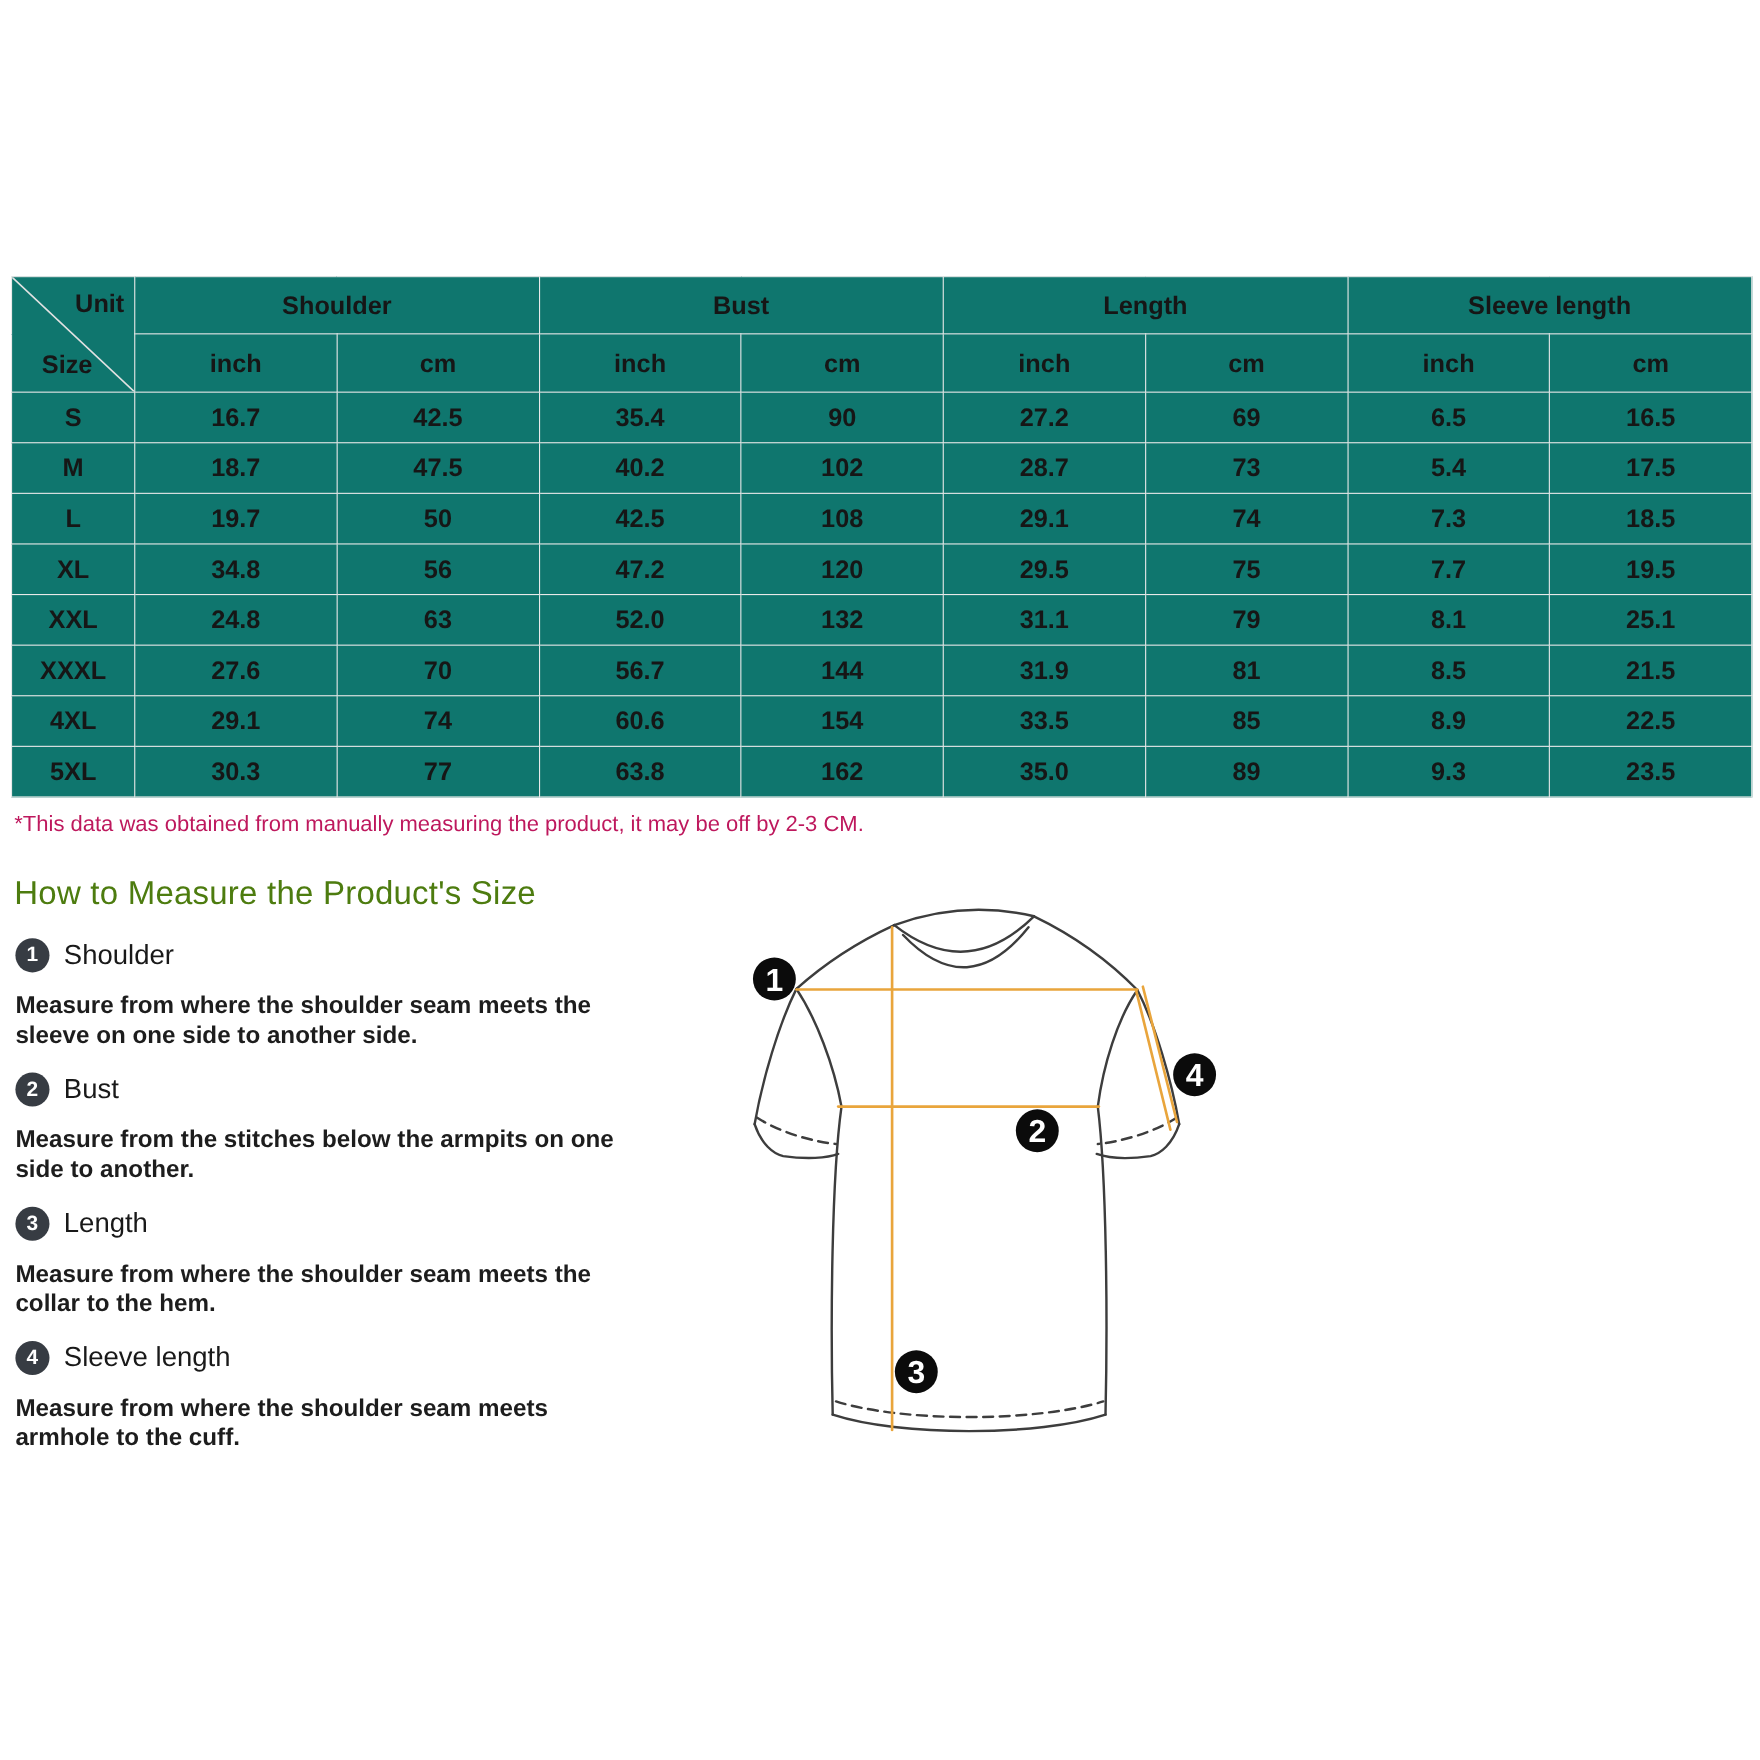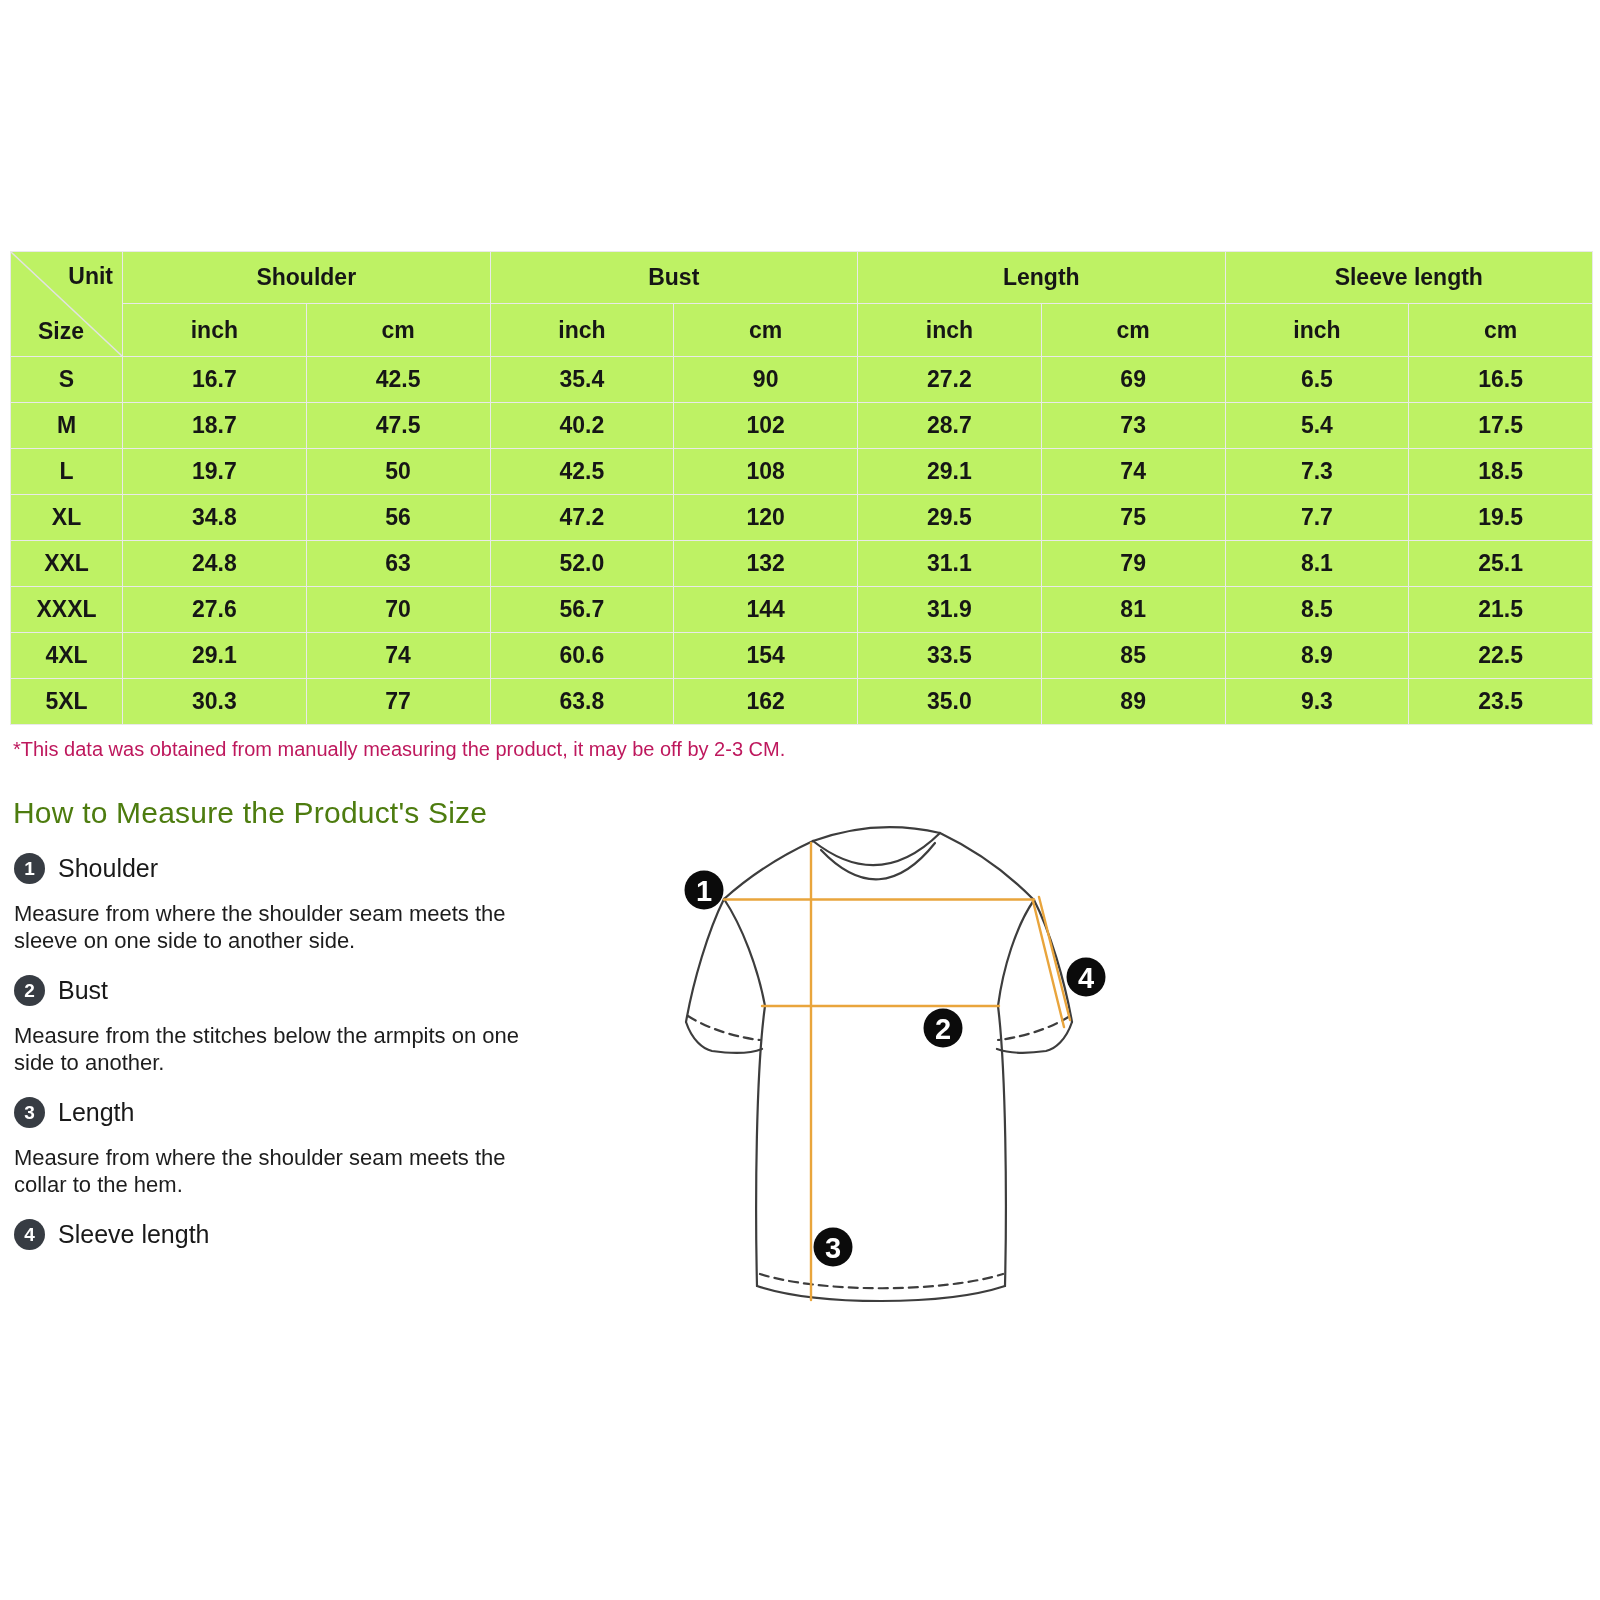--- a/index.html
+++ b/index.html
@@ -4,21 +4,21 @@
 <style>
   html,body{margin:0;padding:0;background:#ffffff;}
   body{
     width:1600px;height:1600px;position:relative;overflow:hidden;
     font-family:"Liberation Sans","DejaVu Sans",sans-serif;color:#1a1a1a;
   }
   
   .size-table{
     border-collapse:collapse;table-layout:fixed;
     width:1582px;margin:251px 0 0 10px;
-    background:#bef264;
+    background:#0f766e;
     padding-left:27px;
   }
   .size-table th,.size-table td{
     border:1px solid #e9e9e9;
     font-weight:700;font-size:23px;color:#161616;
     text-align:center;vertical-align:middle;padding:0;
   }
   .size-table tr.group-row th{height:51px;}
   .size-table tr.unit-row th{height:52px;}
   .size-table tbody td{height:45px;}
@@ -36,21 +36,21 @@
   }
   .guide-item{display:flex;align-items:center;gap:13px;height:32px;margin:20px 0 0 1px;}
   .guide-item:first-of-type{margin-top:22px;}
   .num-badge{
     width:31px;height:31px;border-radius:50%;background:#373c43;
     color:#fff;font-size:19px;font-weight:700;line-height:1;
     display:flex;align-items:center;justify-content:center;flex:0 0 auto;
   }
   .guide-title{font-size:25px;font-weight:400;color:#191919;}
   .guide-desc{
-    margin:16px 0 0 1px;font-size:22px;font-weight:400;color:#1d1d1d;line-height:27px;
+    margin:16px 0 0 1px;font-size:22px;font-weight:700;color:#1d1d1d;line-height:27px;
   }
   
   .tshirt-wrap{position:absolute;left:600px;top:780px;width:560px;height:560px;}
   .badge-num{
     font-family:"Liberation Sans","DejaVu Sans",sans-serif;
     font-size:29px;font-weight:700;fill:#ffffff;text-anchor:middle;
   }
 </style>
 </head>
 <body>
@@ -204,20 +204,21 @@
   <div class="guide-item">
     <span class="num-badge">3</span>
     <span class="guide-title">Length</span>
   </div>
   <p class="guide-desc"><span>Measure from where the shoulder seam meets the</span><br><span>collar to the hem.</span></p>
 
   <div class="guide-item">
     <span class="num-badge">4</span>
     <span class="guide-title">Sleeve length</span>
   </div>
+  <p class="guide-desc"><span>Measure from where the shoulder seam meets</span><br><span>armhole to the cuff.</span></p>
 </div>
 
 <div class="tshirt-wrap">
   <svg width="560" height="560" viewBox="600 780 560 560">
 
     <g fill="none" stroke-width="2.2" stroke-linecap="round" stroke-linejoin="round" stroke="#3d3d3d">
       <path d="M813,841 Q876,818 940,833"></path>
       <path d="M813,841 Q879,893 940,833"></path>
       <path d="M821,850 Q880,912 935,843"></path>
       <path d="M813,841 Q763,864 724,899"></path>

